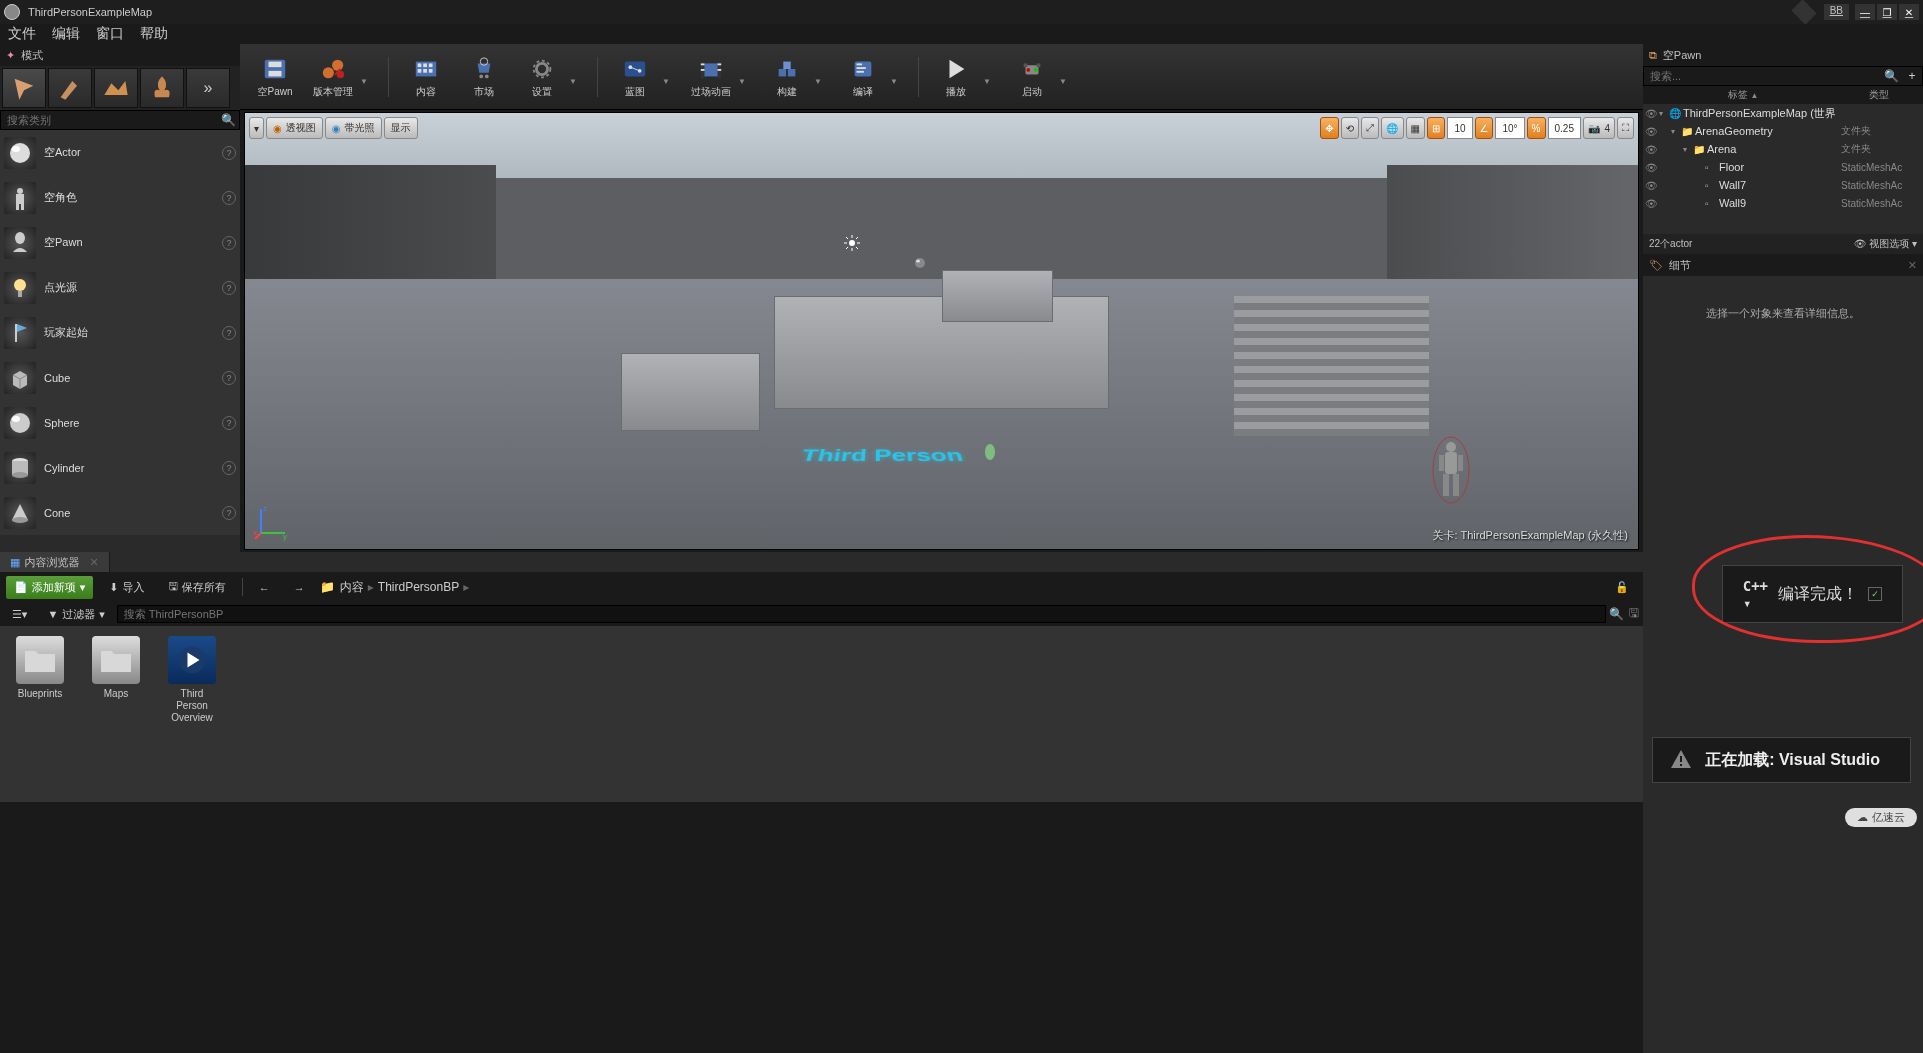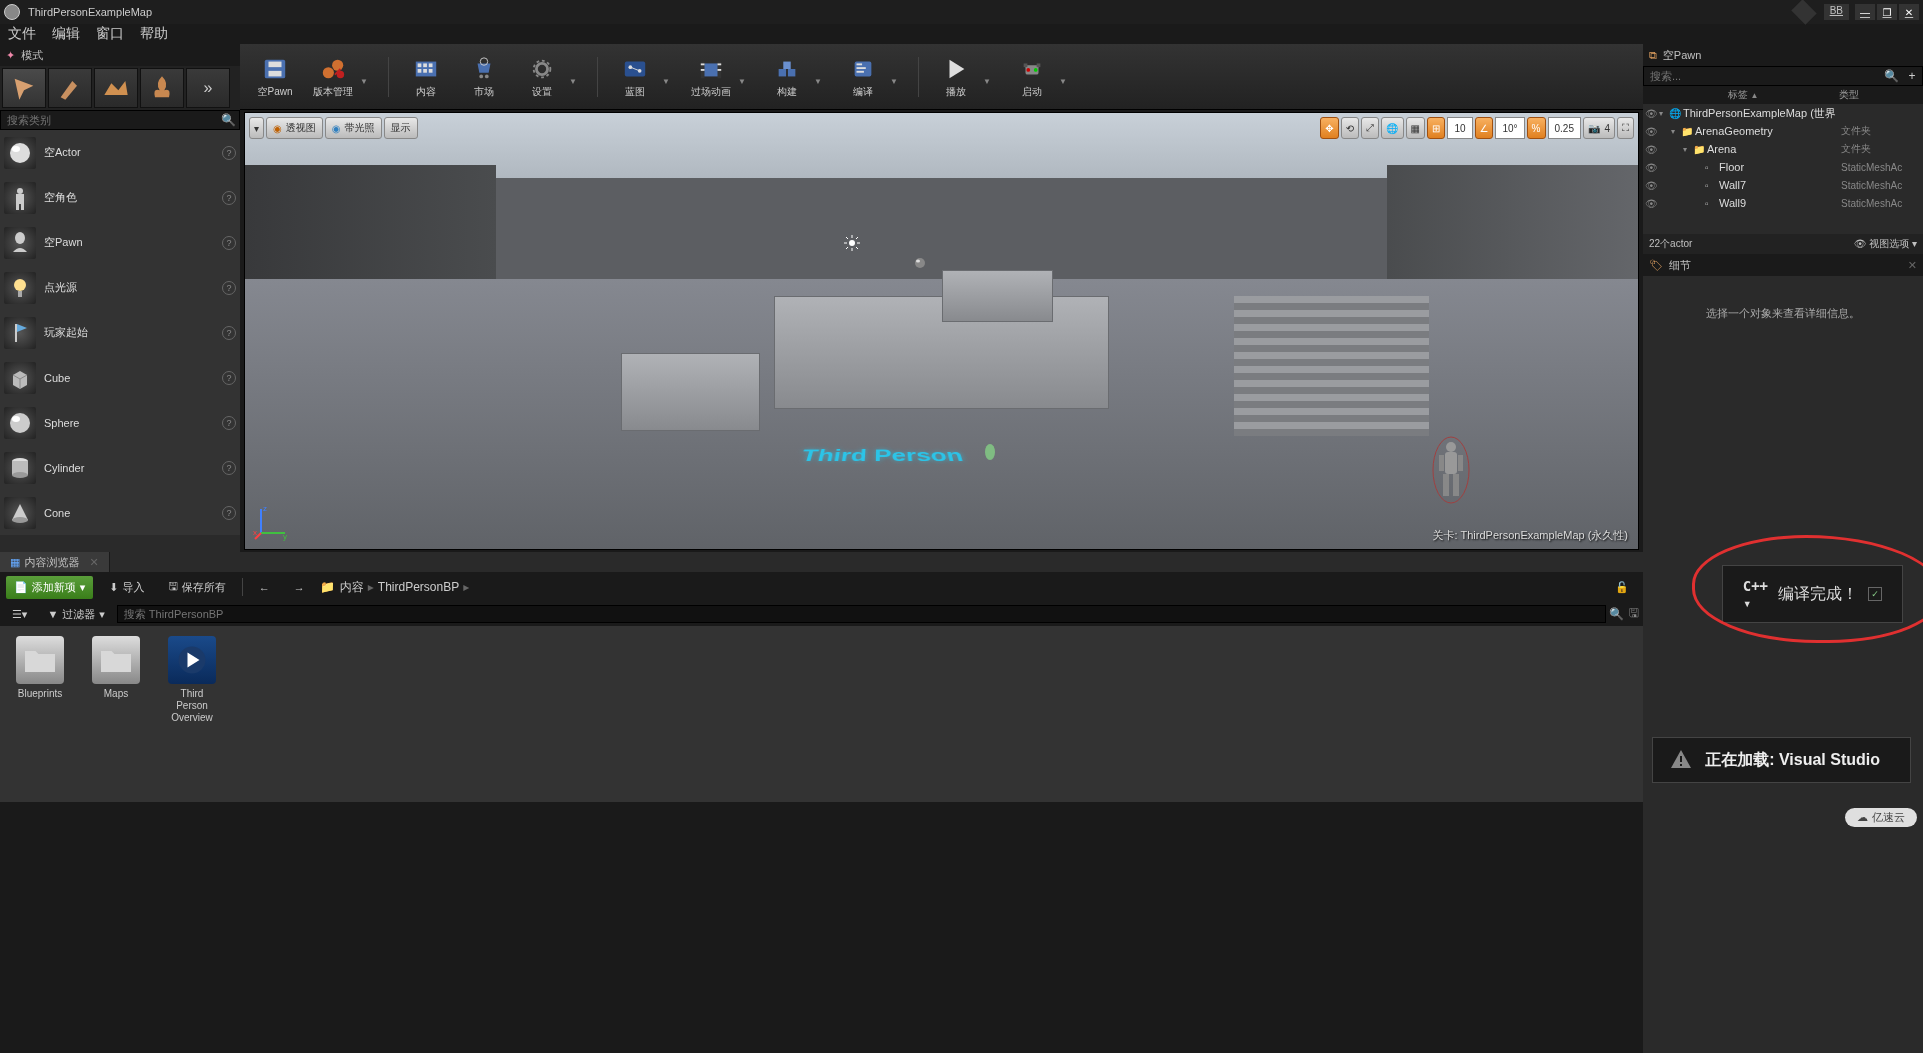--- a/index.html
+++ b/index.html
@@ -72,21 +72,21 @@
 .floor-text { position:absolute; bottom:18%; left:40%; color:#2bc4e8; font-size:26px; font-weight:bold; transform:perspective(300px) rotateX(50deg); text-shadow:0 0 6px rgba(43,196,232,0.6); }
 .axis-gizmo { position:absolute; bottom:8px; left:8px; width:40px; height:40px; }
 .level-label { position:absolute; bottom:6px; right:10px; font-size:11px; color:#ddd; text-shadow:1px 1px 2px #000; }
 .mannequin { position:absolute; right:12%; bottom:10%; width:40px; height:70px; }
 
 
 .right-panels { width:280px; display:flex; flex-direction:column; }
 .outliner { flex:0 0 210px; background:#2a2a2a; display:flex; flex-direction:column; }
 .outliner-header { display:flex; background:#1a1a1a; padding:2px 4px; font-size:10px; color:#999; }
 .outliner-header .col1 { flex:1; text-align:center; }
-.outliner-header .col2 { width:80px; text-align:left; }
+.outliner-header .col2 { width:80px; text-align:center; }
 .outliner-rows { flex:1; overflow:auto; }
 .out-row { display:flex; align-items:center; height:18px; font-size:11px; padding:0 2px; cursor:pointer; }
 .out-eye { width:14px; color:#888; font-size:10px; }
 .out-indent { display:inline-block; }
 .out-exp { width:10px; color:#888; font-size:8px; }
 .out-icon { width:14px; font-size:10px; }
 .out-label { flex:1; color:#ddd; }
 .out-type { width:80px; color:#888; font-size:10px; text-align:left; overflow:hidden; }
 .outliner-footer { display:flex; justify-content:space-between; padding:3px 6px; font-size:10px; background:#222; }
 .details-panel { flex:1; background:#2a2a2a; display:flex; flex-direction:column; }

